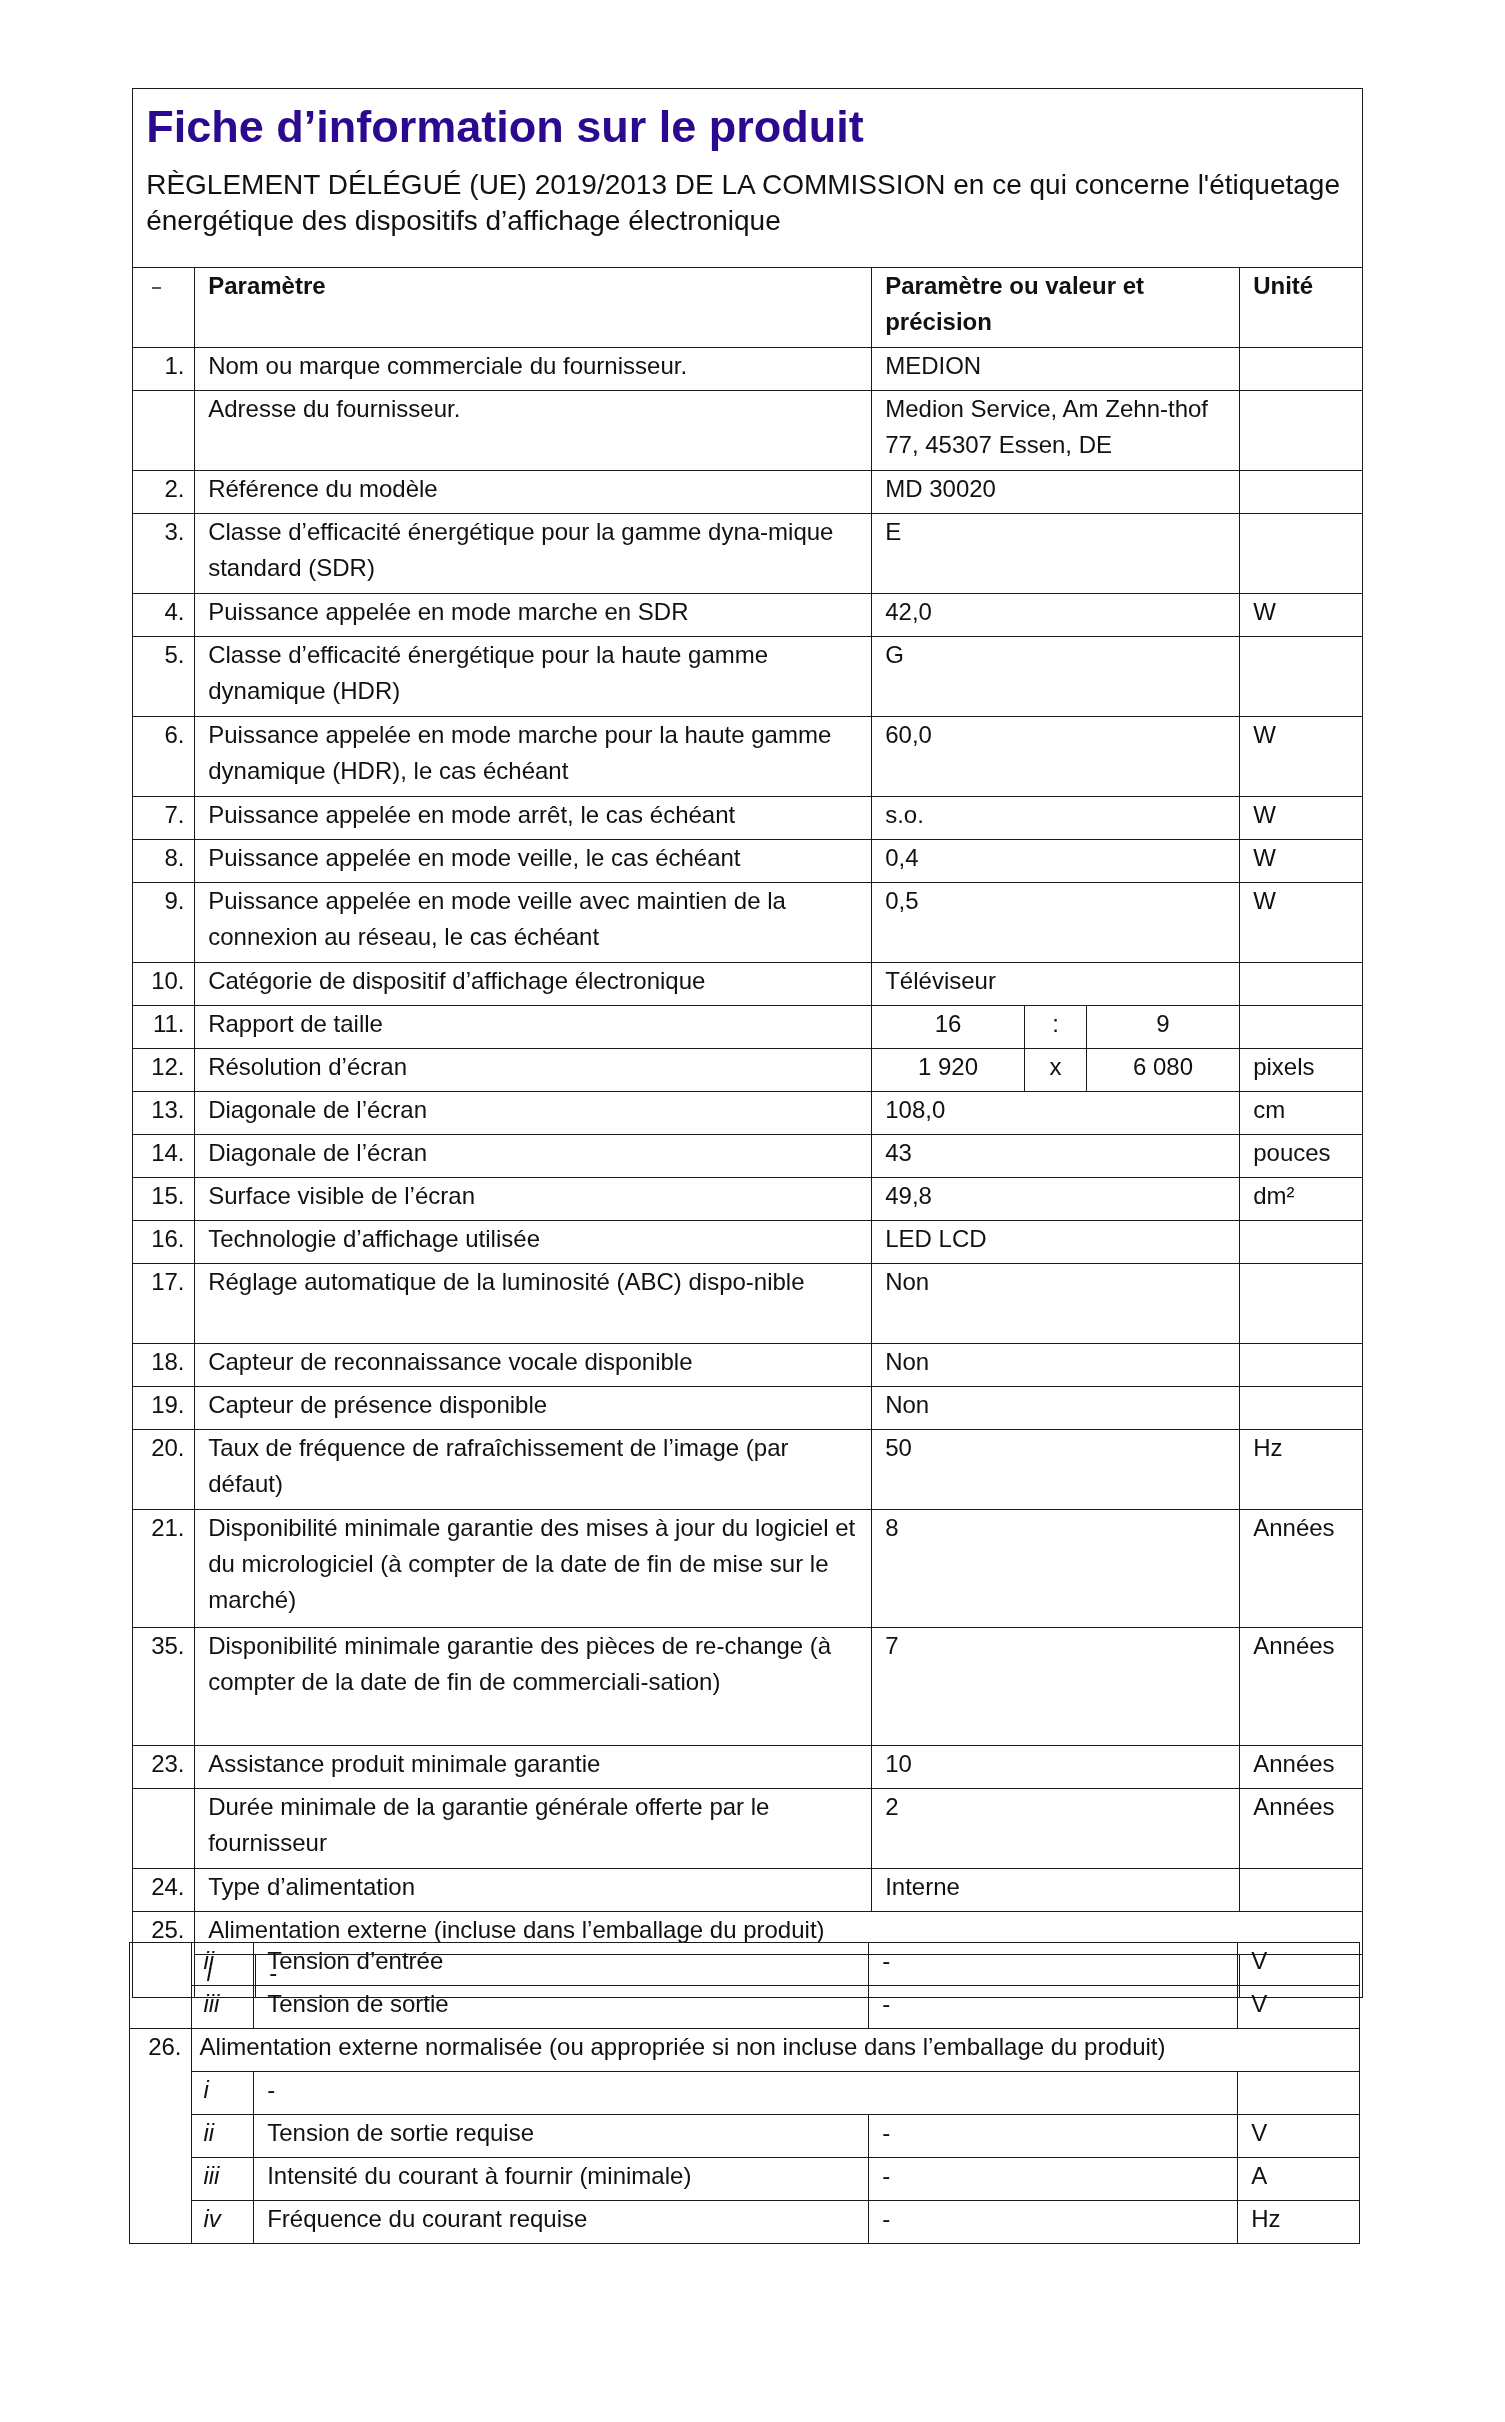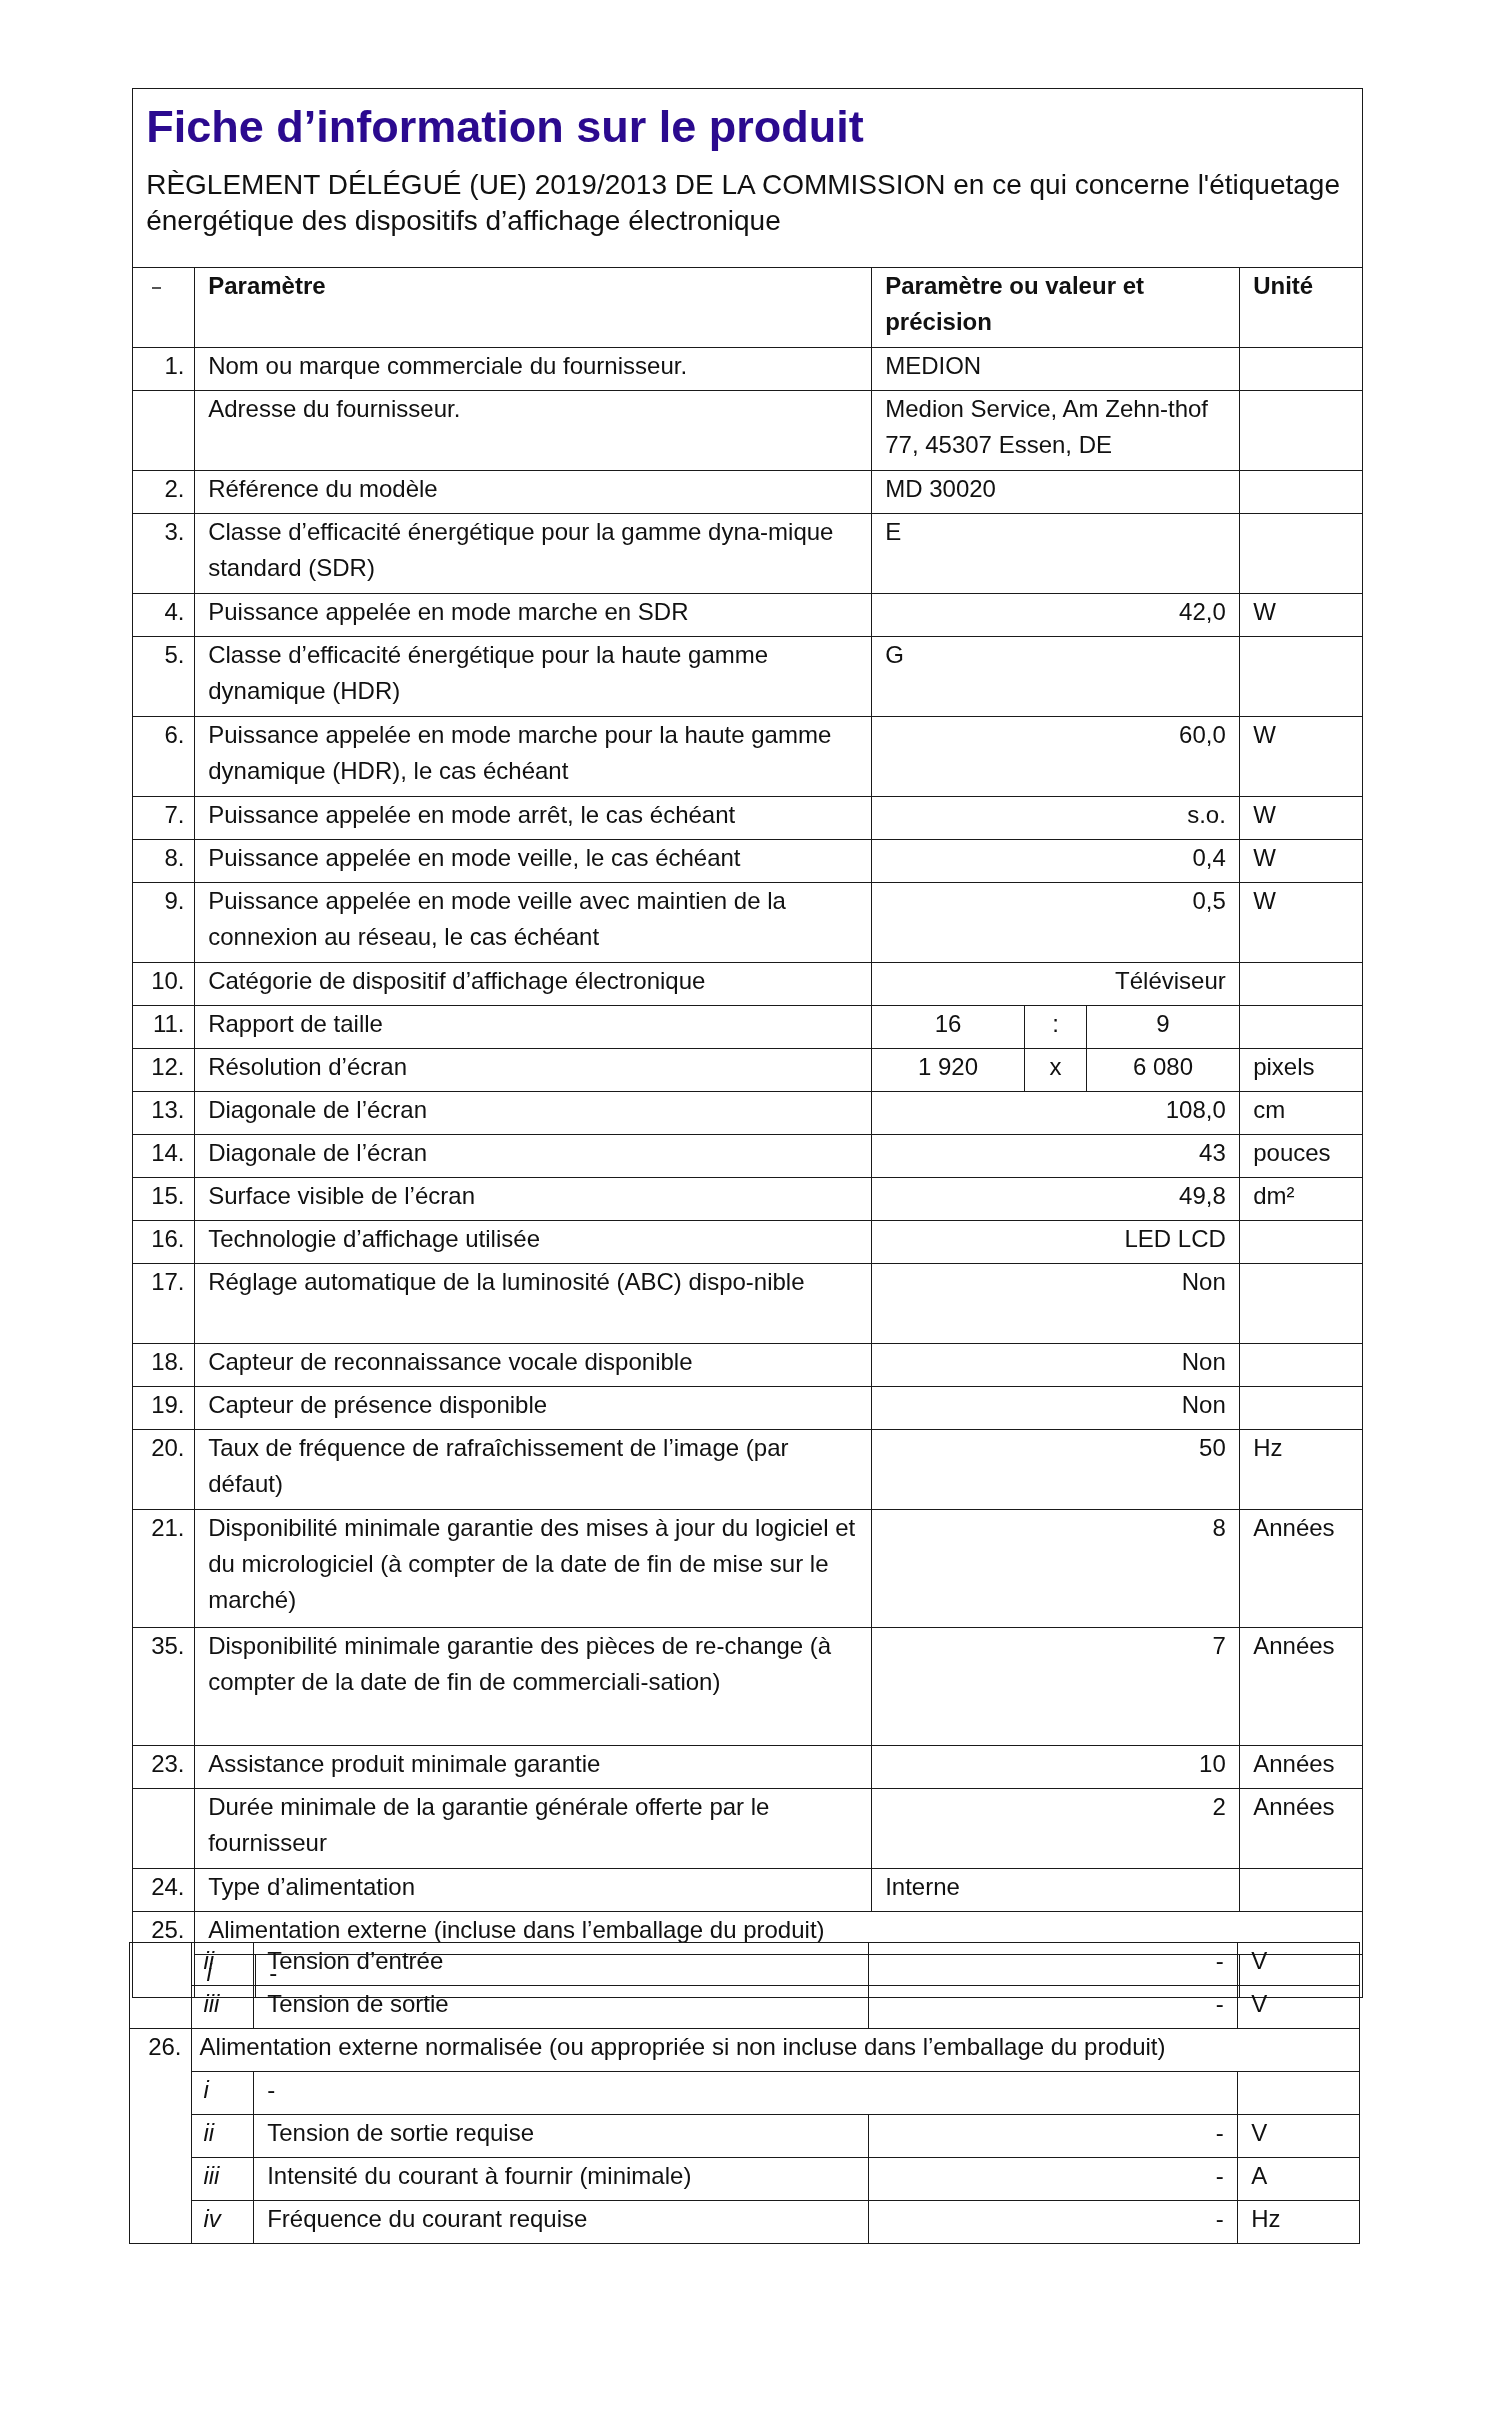--- a/index.html
+++ b/index.html
@@ -8,21 +8,21 @@
   table { border-collapse: collapse; table-layout: fixed; position: absolute; }
   td { border: 1.9px solid #1a1a1a; padding: 0 13.2px; vertical-align: top;
        font-size: 24px; line-height: 36px; box-sizing: border-box; overflow: hidden; }
   .t1 { left: 132px; top: 88px; width: 1230px; }
   .t2 { left: 129px; top: 1942px; width: 1229px; padding-left: 8px; }
   .head-cell { padding: 0 13.2px 9.5px 13.2px; }
   .title { color: #2b0a8f; font-weight: bold; font-size: 45px; line-height: 59px;
            margin-top: 7.6px; letter-spacing: 0px; }
   .subtitle { font-size: 28px; line-height: 36px; margin-top: 11.4px; }
   .num { text-align: right; padding-right: 9.5px; padding-left: 3.8px; }
-  .val-r { text-align: right; }
+  .val-r { }
   .val-c { text-align: center; padding: 0 3.8px; margin-top: 19px; }
   .bold { font-weight: bold; }
   .roman { font-style: italic; padding-left: 11.4px; }
   .h1 { height: 43px; }
   .h2 { height: 80px; }
   .h3 { height: 118px; }
   .hh { height: 80px; }
   .dash-mark { display: inline-block; width: 9.5px; height: 1.9px; background: #555; vertical-align: middle; margin-left: 5.7px; }
 </style>
 </head>

